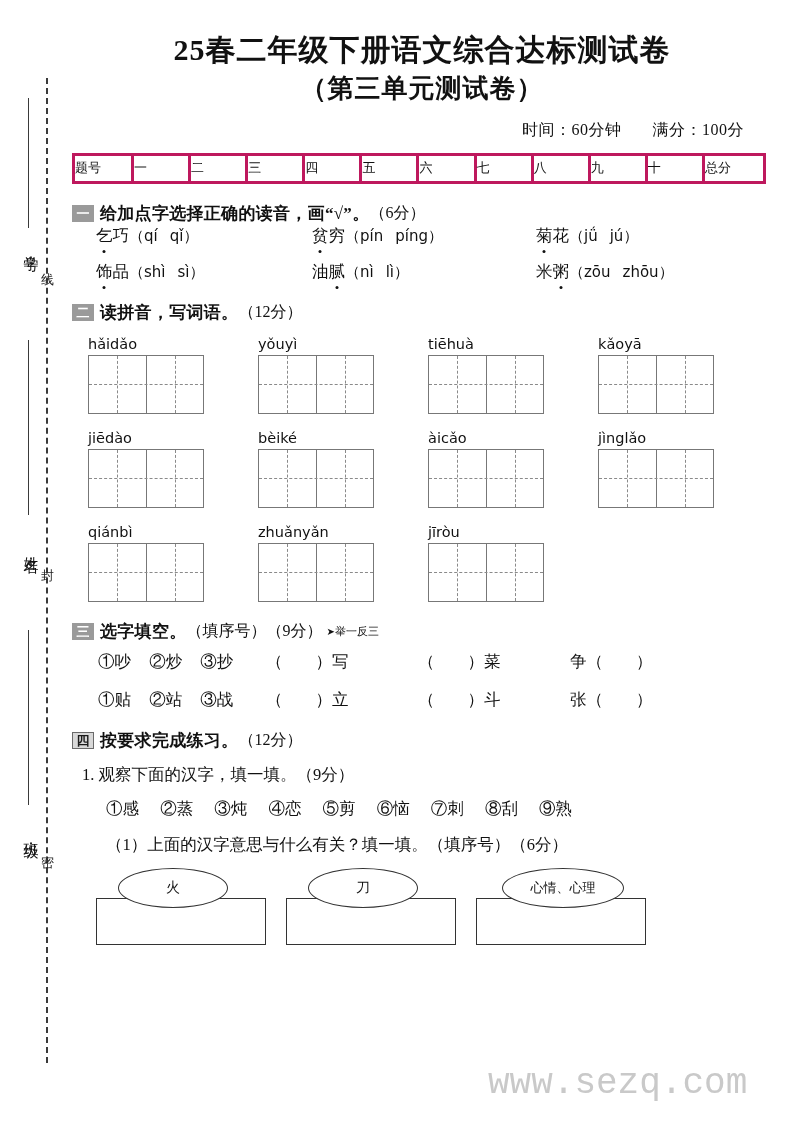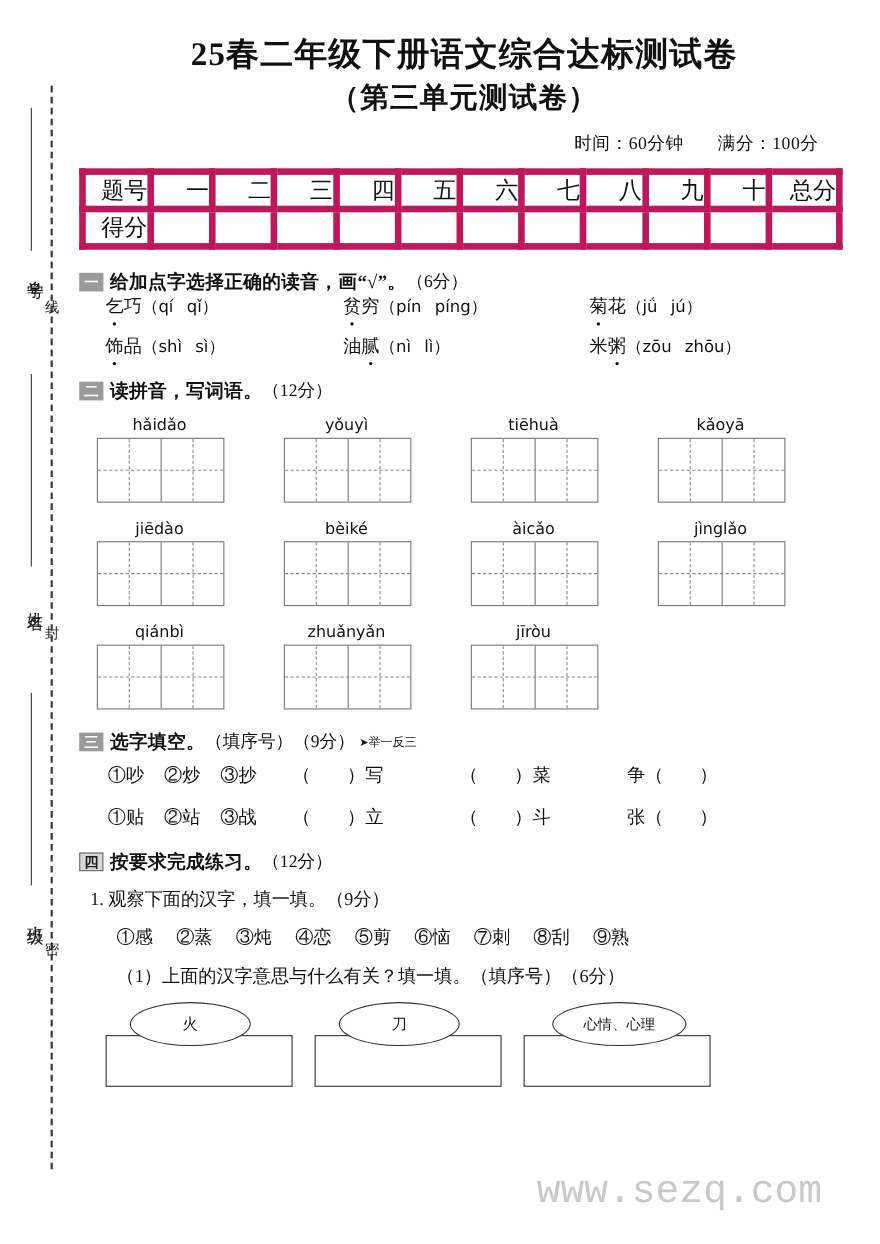--- a/index.html
+++ b/index.html
@@ -95,24 +95,24 @@
   .meta-line .gap { display: inline-block; width: 22px; }
 
   
   table.score {
     border-collapse: collapse;
     margin-top: 12px;
     width: 694px;
     table-layout: fixed;
   }
   table.score td {
-    border: 6px solid #be185d;
+    border: 3px solid #be185d;
     height: 25px;
-    text-align: right;
-    font-size: 21px;
+    text-align: left;
+    font-size: 13px;
     padding: 0;
   }
   table.score td.hdr { width: 56px; }
   table.score td.tot { width: 58px; }
 
   
   .sec {
     display: flex;
     align-items: center;
     margin-top: 18px;
@@ -200,21 +200,21 @@
   .tz-cellgroup {
     width: 170px;
   }
   .tz-py {
     text-align: center;
     font-family: "DejaVu Sans", sans-serif;
     font-size: 14.5px;
     margin-bottom: 3px;
     width: 114px;
     display: flex;
-    justify-content: center;
+    justify-content: flex-start;
   }
   .tz-box {
     width: 114px;
     height: 57px;
     border: 1px solid #777;
     display: flex;
     position: relative;
     background: #fff;
   }
   .tz-box::after {
@@ -358,34 +358,20 @@
         <td>三</td>
         <td>四</td>
         <td>五</td>
         <td>六</td>
         <td>七</td>
         <td>八</td>
         <td>九</td>
         <td>十</td>
         <td class="tot">总分</td>
       </tr>
-      <tr>
-        <td class="hdr">得分</td>
-        <td></td>
-        <td></td>
-        <td></td>
-        <td></td>
-        <td></td>
-        <td></td>
-        <td></td>
-        <td></td>
-        <td></td>
-        <td></td>
-        <td class="tot"></td>
-      </tr>
     </tbody>
   </table>
 
   <div class="sec">
     <span class="sec-badge">一</span>
     <span class="sec-title">给加点字选择正确的读音，画“√”。</span>
     <span class="sec-sub">（6分）</span>
   </div>
 
   <div class="ex1">

